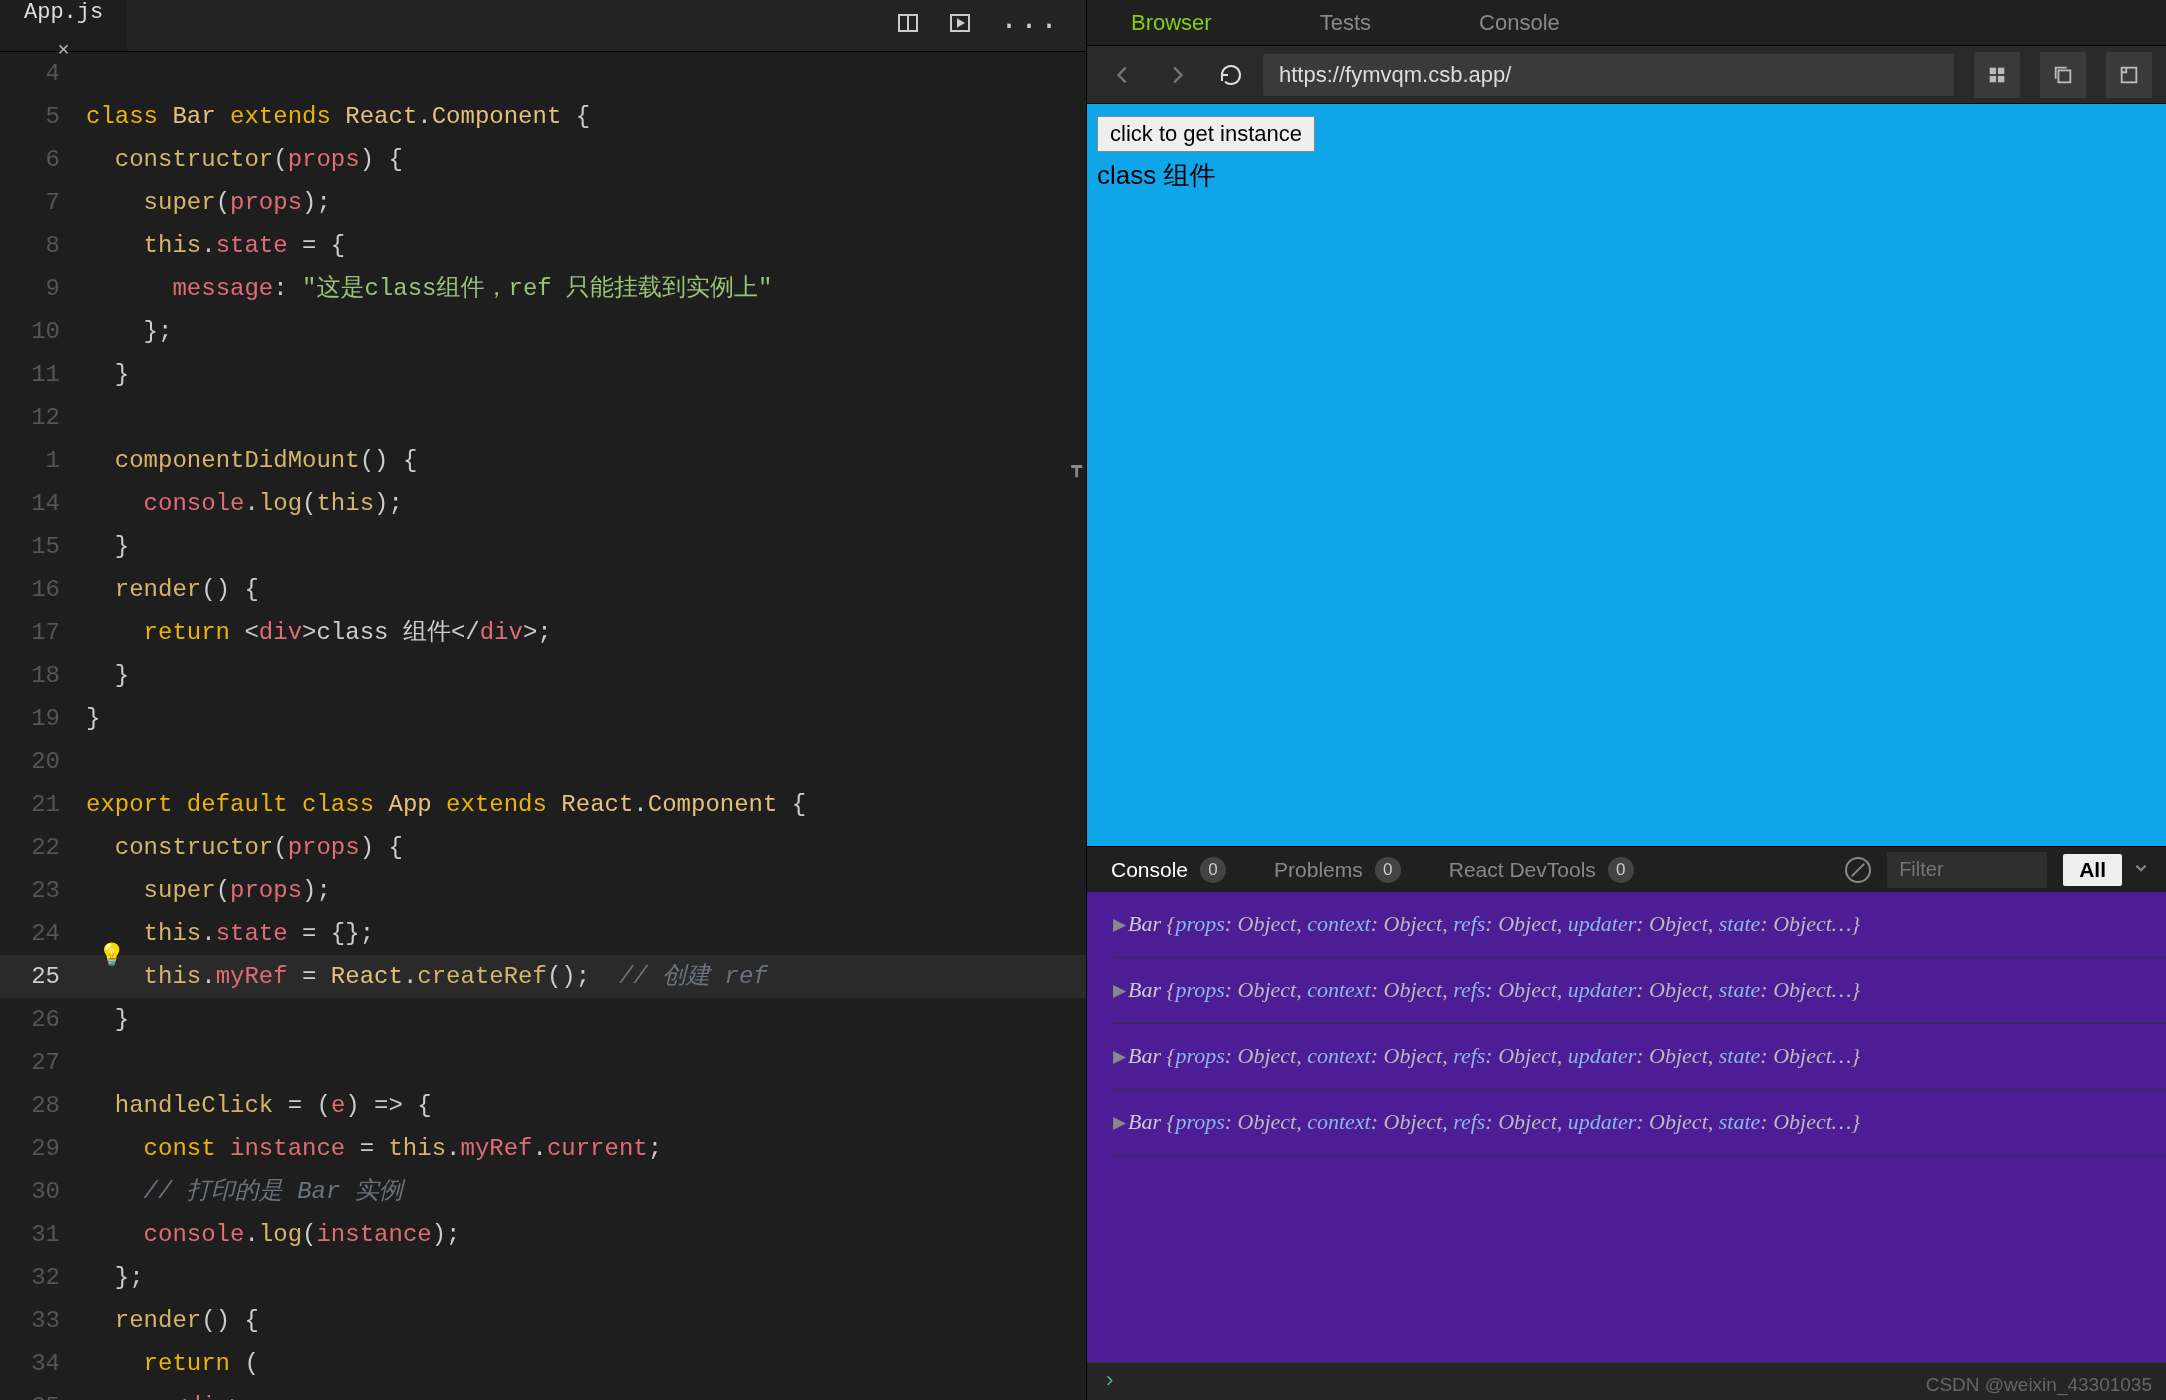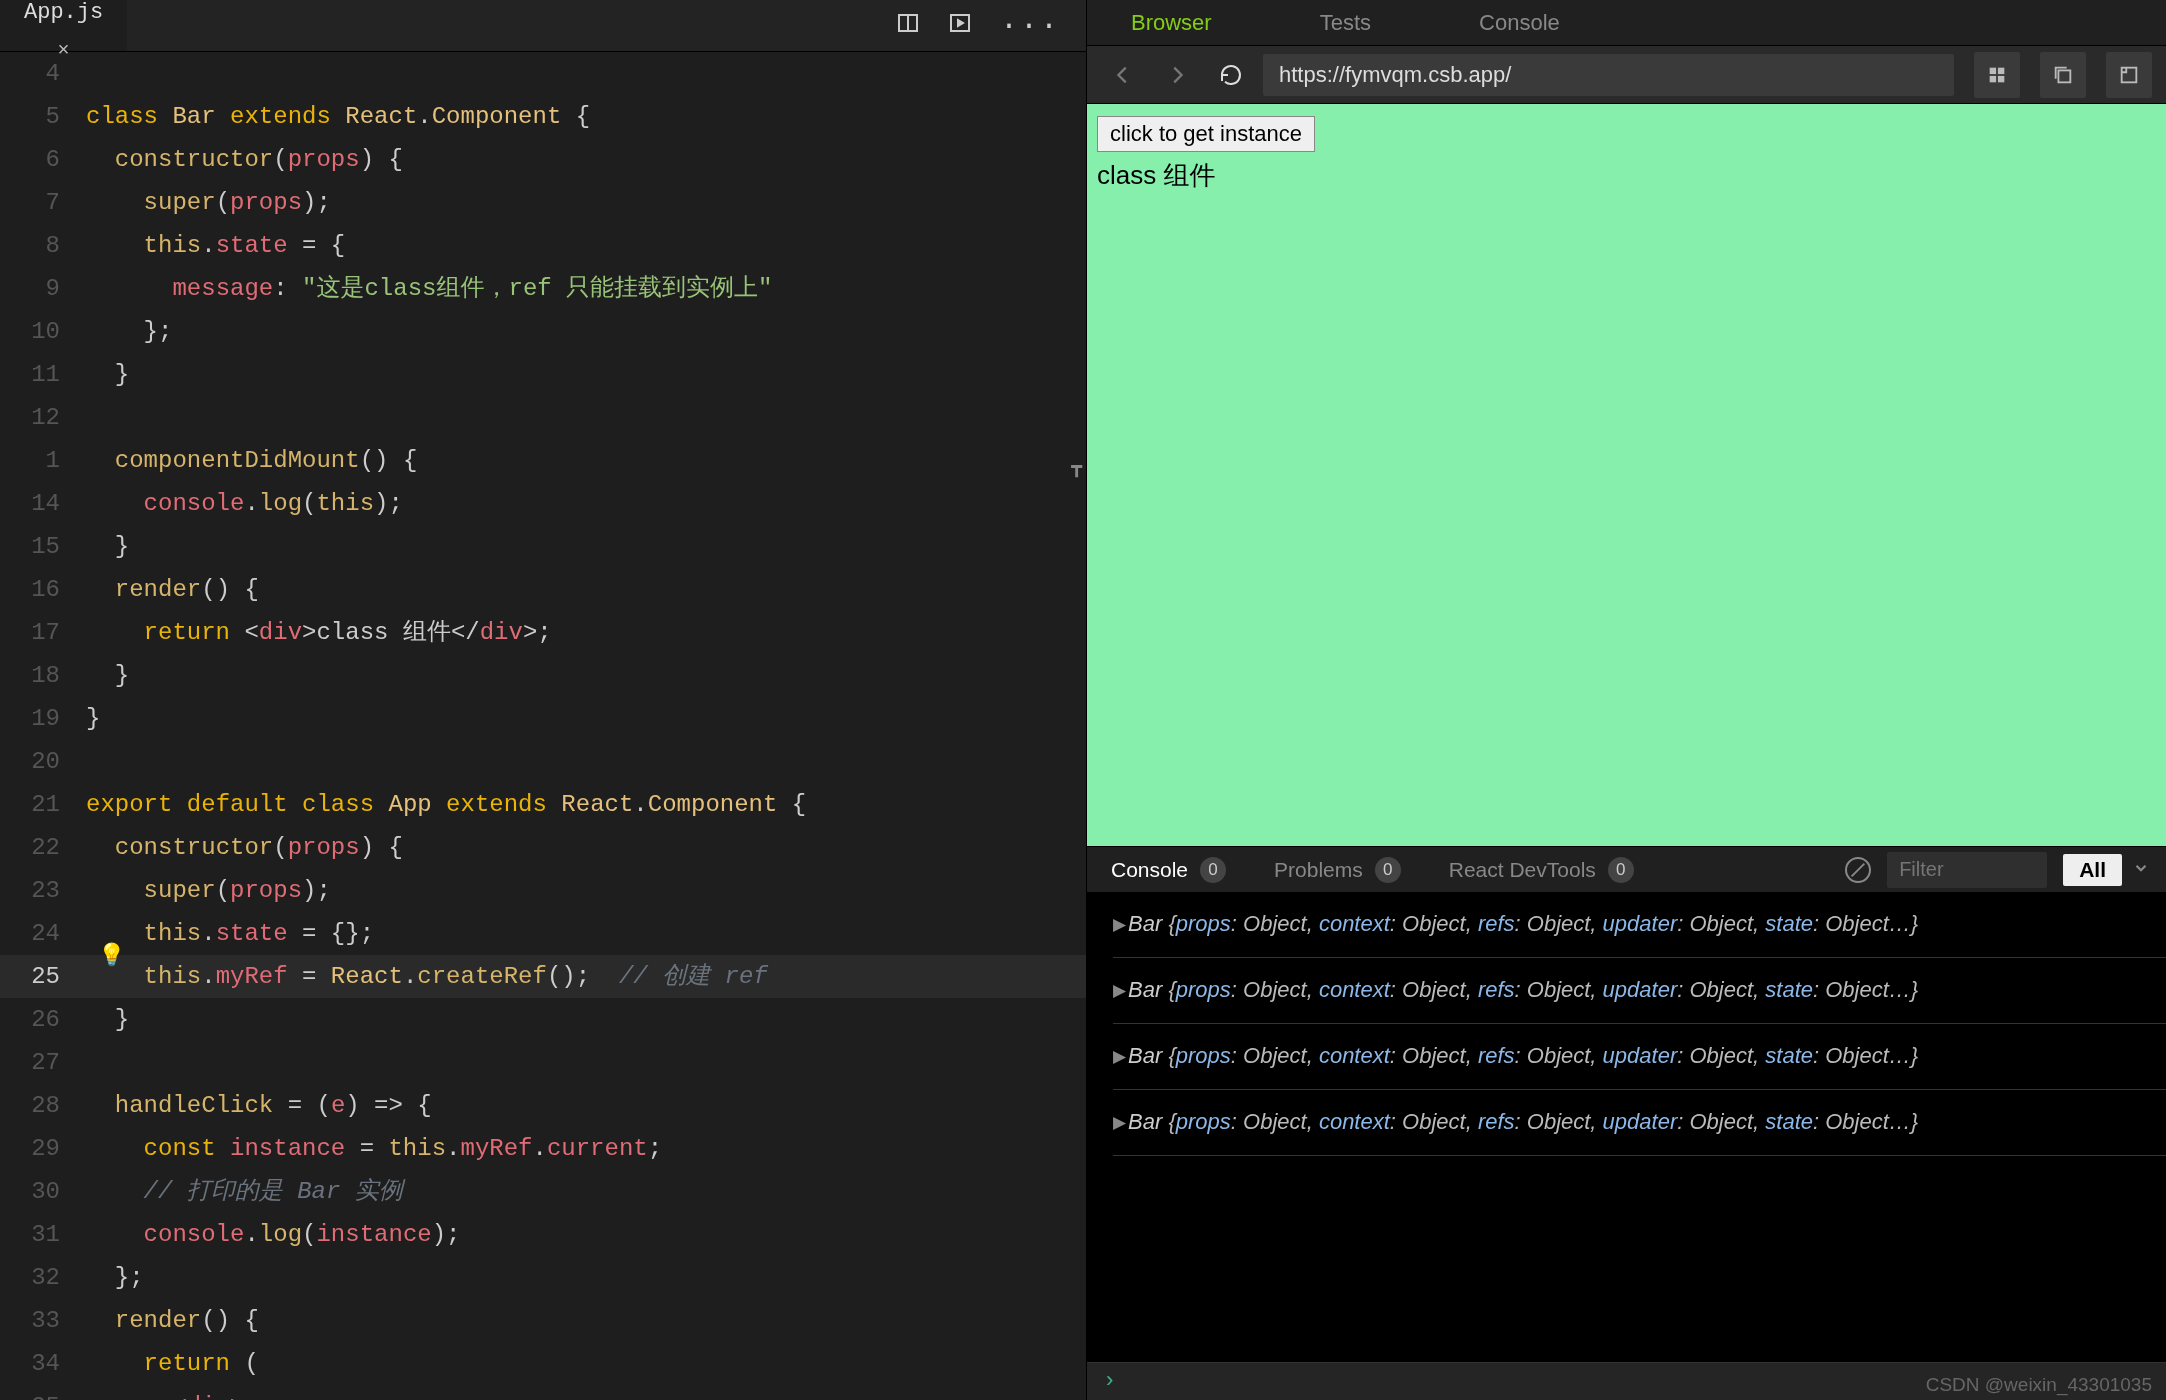--- a/index.html
+++ b/index.html
@@ -38,36 +38,36 @@
 .right-tabs .rtab { font-family: -apple-system, Helvetica, Arial, sans-serif; font-size: 22px; color: #888; cursor: pointer; }
 .right-tabs .rtab.active { color: #84cc16; }
 .hspace { width: 40px; }
 
 .addr-row { height: 58px; background: #2a2a2a; display: flex; align-items: center; gap: 10px; padding: 0 14px; border-bottom: 1px solid #000; }
 .nav-btn { width: 44px; height: 44px; display: flex; align-items: center; justify-content: center; color: #777; cursor: pointer; }
 .nav-btn.enabled { color: #ddd; }
 .addr-input { flex: 1; height: 42px; background: #3a3a3a; color: #ddd; font-family: -apple-system, Helvetica, Arial, sans-serif; font-size: 22px; padding: 0 16px; border: none; outline: none; border-radius: 2px; }
 .addr-action { width: 46px; height: 46px; background: #3a3a3a; display: flex; align-items: center; justify-content: center; margin-left: 10px; cursor: pointer; border-radius: 2px; }
 
-.preview { flex: 1; background: #86efac; padding: 12px 10px; font-family: -apple-system, Helvetica, Arial, sans-serif; color: #000; overflow: hidden; }
+.preview { flex: 1; background: #0ea5e9; padding: 12px 10px; font-family: -apple-system, Helvetica, Arial, sans-serif; color: #000; overflow: hidden; }
 .preview-btn { font-size: 22px; padding: 4px 12px; border: 1px solid #888; background: #efefef; cursor: pointer; font-family: inherit; }
 .preview-text { font-size: 26px; margin-top: 6px; }
 
 .dev-row { height: 46px; background: #202020; display: flex; align-items: center; border-top: 1px solid #000; font-family: -apple-system, Helvetica, Arial, sans-serif; font-size: 21px; }
 .dev-tab { padding: 0 24px; display: flex; align-items: center; gap: 12px; color: #888; height: 100%; cursor: pointer; }
 .dev-tab.active { color: #fff; }
 .badge { min-width: 26px; height: 26px; border-radius: 13px; background: #444; color: #ccc; font-size: 17px; display: inline-flex; align-items: center; justify-content: center; padding: 0 8px; }
 .dev-spacer { flex: 1; }
 .no-icon { width: 26px; height: 26px; border: 2px solid #888; border-radius: 50%; position: relative; margin-right: 16px; }
 .no-icon::after { content: ""; position: absolute; left: 2px; top: 10px; width: 18px; height: 2px; background: #888; transform: rotate(-45deg); }
 .filter-input { width: 160px; height: 36px; background: #2f2f2f; border: none; color: #ccc; font-size: 20px; padding: 0 12px; outline: none; border-radius: 2px; }
 .all-pill { background: #eee; color: #000; font-weight: 600; padding: 4px 16px; margin: 0 10px 0 16px; border-radius: 2px; }
 .chev-down { color: #888; margin-right: 16px; }
 
-.console-pane { height: 470px; background: #000000; overflow: hidden; font-size: 22px; line-height: 32px; padding: 0 0 0 26px; font-family: Liberation Sans, sans-serif; font-style: italic; }
+.console-pane { height: 470px; background: #4c1d95; overflow: hidden; font-size: 22px; line-height: 32px; padding: 0 0 0 26px; font-family: Liberation Serif, serif; font-style: italic; }
 .console-entry { padding: 16px 10px 16px 0; border-bottom: 1px solid #333; color: #bbb; }
 .console-entry .tri { color: #888; font-style: normal; margin-right: 2px; font-size: 17px; display: inline-block; vertical-align: 1px; }
 .c-cls { color: #ccc; } .c-key { color: #8bb8e8; }
 .prompt-row { height: 38px; background: #252525; display: flex; align-items: center; padding-left: 16px; border-top: 1px solid #333; }
 .prompt-row .pr { color: #4a8; font-size: 22px; }
 .watermark { position: absolute; right: 14px; bottom: 4px; font-size: 19px; color: #666; font-family: -apple-system, Helvetica, Arial, sans-serif; }
 
 .minimap-cursor { position: absolute; right: 4px; top: 456px; font-size: 18px; color: #888; font-weight: bold; }
 </style>
 </head>

